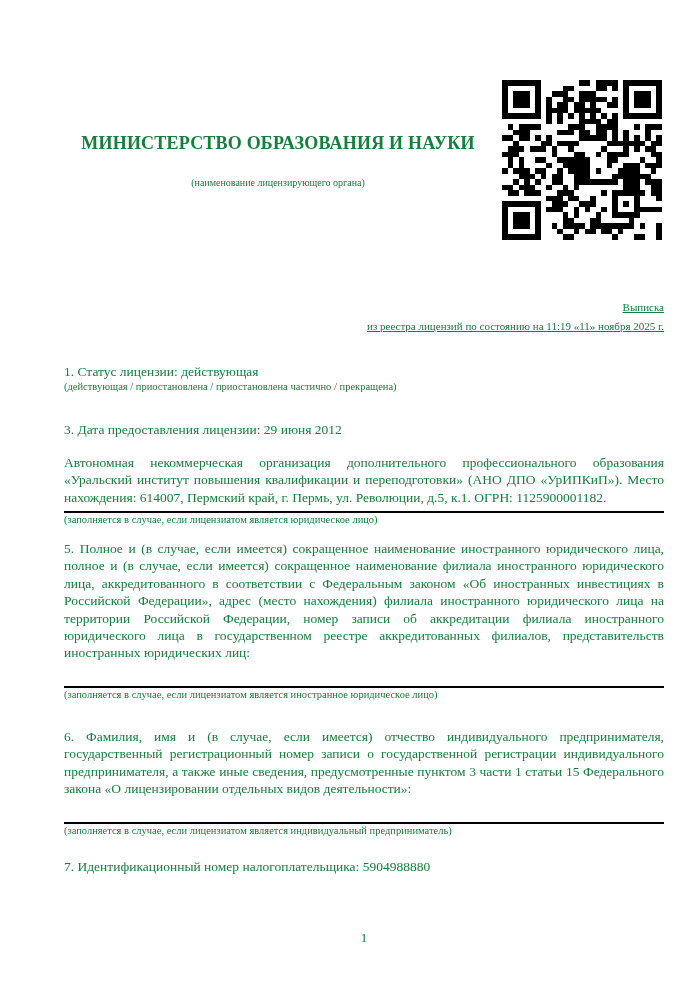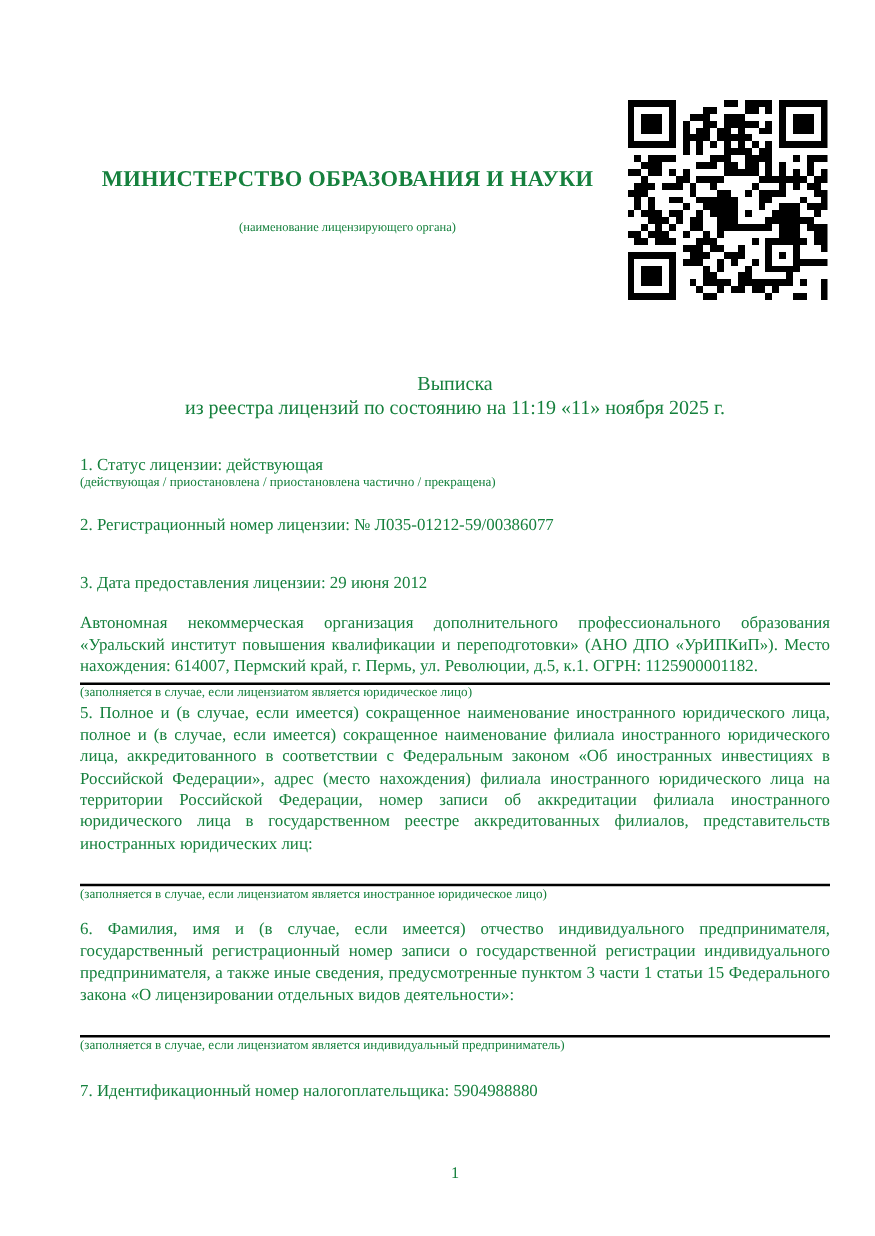--- a/index.html
+++ b/index.html
@@ -42,23 +42,24 @@
     shape-rendering: crispEdges;
   }
   
   .flow {
     position: absolute;
     top: 298px;
     left: 64px;
     right: 36px;
   }
   .doc-title {
-    text-align: center;
-    font-size: 16px;
+    text-align: right;
+    font-size: 11px;
     line-height: 19px;
+    text-decoration: underline;
   }
   .content {
     margin-top: 27px;
     font-size: 13.5px;
     line-height: 17.4px;
   }
   .content p { margin: 0; }
   .justify { text-align: justify; }
   .caption {
     font-size: 10.5px;
@@ -68,22 +69,22 @@
   }
   .rule {
     border-top: 2px solid #000;
     height: 0;
   }
   .rule.tight { margin-top: 5px; }
   .rule.gap   { margin-top: 24px; }
   .item-2 { margin-top: 18px; }
   .item-3 { margin-top: 28px; }
   .item-4 { margin-top: 15px; }
-  .item-5 { }
-  .item-6 { margin-top: 12px; }
+  .item-5 { margin-top: 14px; }
+  .item-6 { margin-top: 27px; }
   .item-7 { margin-top: 21px; }
   .page-footer {
     position: absolute;
     bottom: 43px;
     left: 64px;
     right: 36px;
     text-align: center;
     font-size: 13px;
   }
 </style>
@@ -536,23 +537,20 @@
       <div>из реестра лицензий по состоянию на 11:19 «11» ноября 2025 г.</div>
     </div>
 
     <div class="content">
 
       <div class="item item-1">
         <p>1. Статус лицензии: действующая</p>
         <p class="caption">(действующая / приостановлена / приостановлена частично / прекращена)</p>
       </div>
 
-      <div class="item item-2">
-        <p>2. Регистрационный номер лицензии: № Л035-01212-59/00386077</p>
-      </div>
 
       <div class="item item-3">
         <p>3. Дата предоставления лицензии: 29 июня 2012</p>
       </div>
 
       <div class="item item-4">
         <p class="justify">Автономная некоммерческая организация дополнительного профессионального образования «Уральский институт повышения квалификации и переподготовки» (АНО ДПО «УрИПКиП»). Место нахождения: 614007, Пермский край, г. Пермь, ул. Революции, д.5, к.1. ОГРН: 1125900001182.</p>
         <div class="rule tight"></div>
         <p class="caption">(заполняется в случае, если лицензиатом является юридическое лицо)</p>
       </div>

